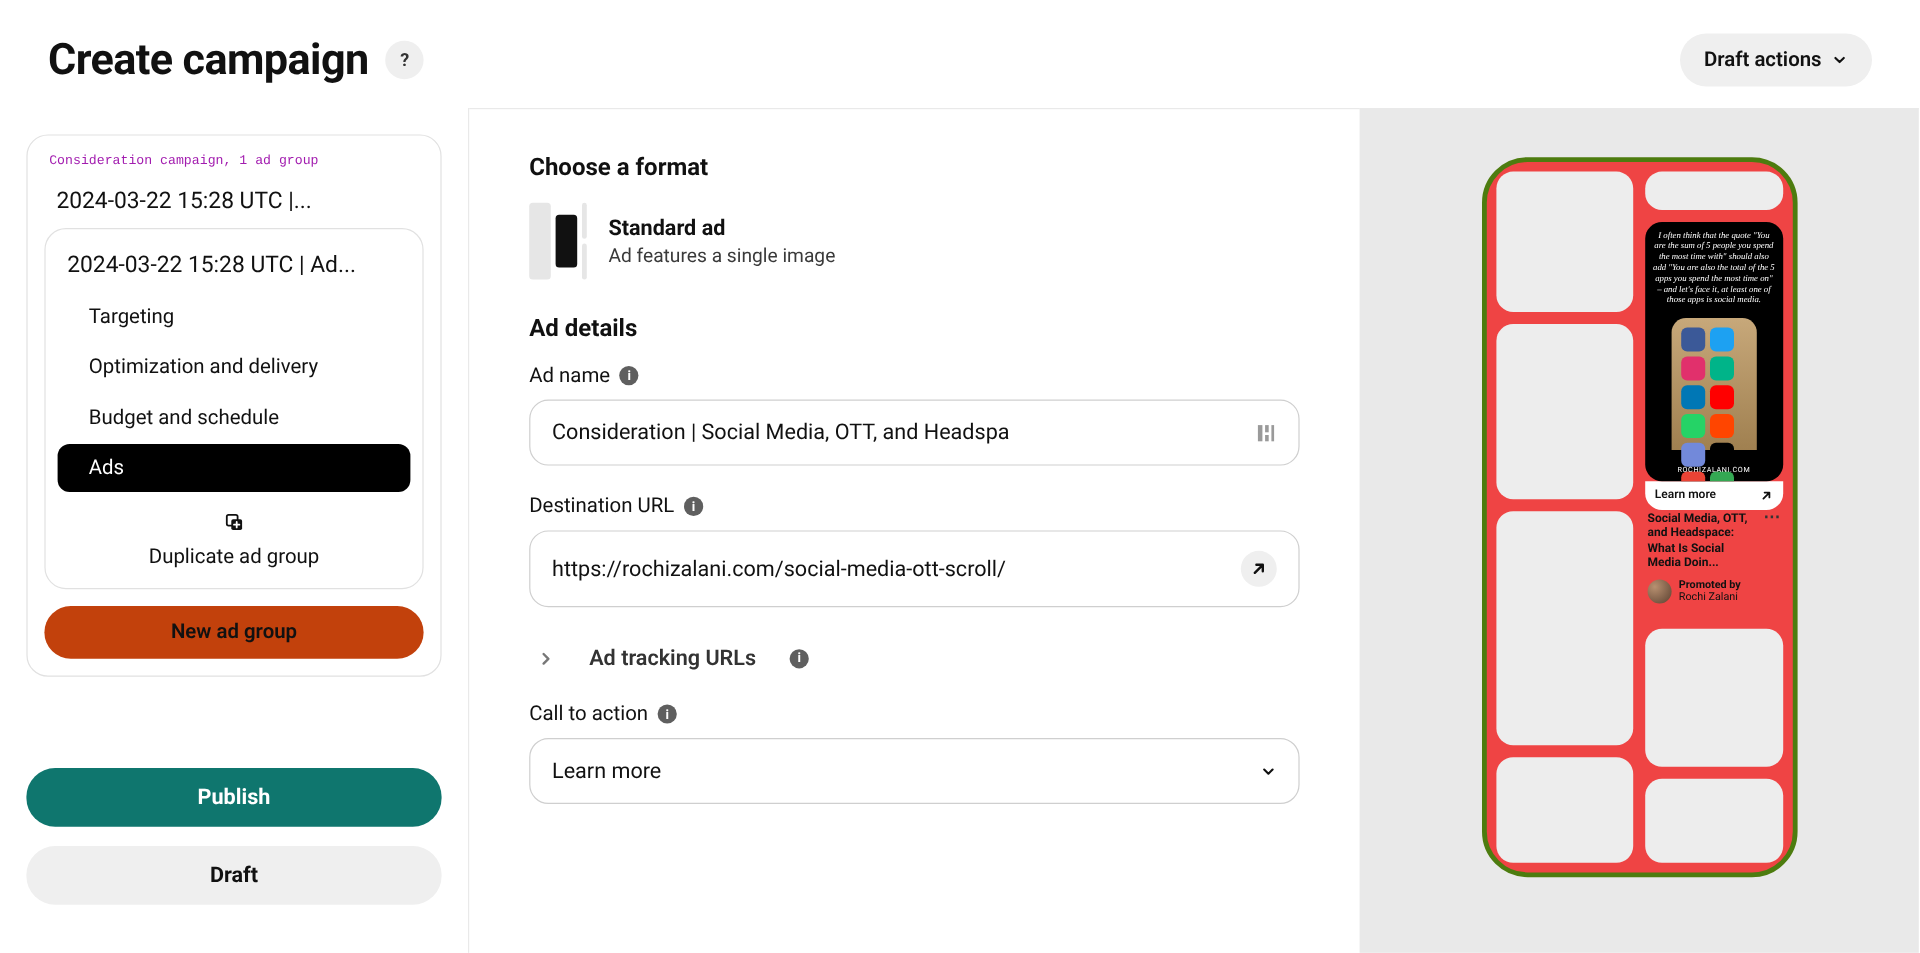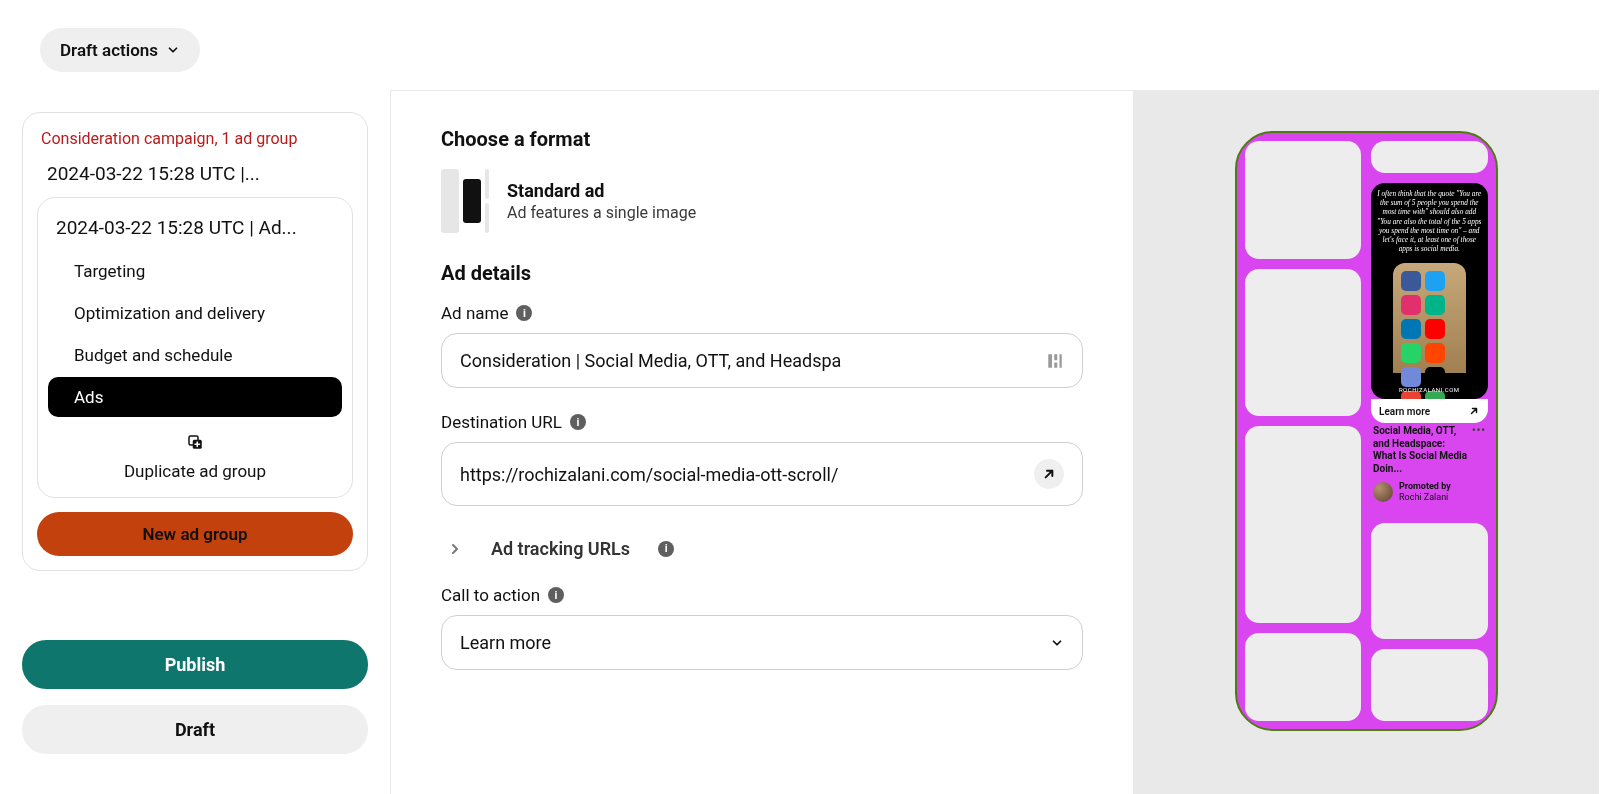--- a/index.html
+++ b/index.html
@@ -6,21 +6,21 @@
   html, body { width: 1600px; height: 794px; font-family: -apple-system, BlinkMacSystemFont, "Segoe UI", Roboto, Helvetica, Arial, sans-serif; color: #111; background:#fff; }
   .top-bar { display:flex; align-items:center; justify-content:space-between; padding: 28px 40px 12px 40px; }
   .top-left { display:flex; align-items:center; gap:14px; }
   .page-title { font-size: 36px; font-weight: 700; letter-spacing:-0.5px; }
   .help-badge { width:32px; height:32px; border-radius:50%; background:#efefef; display:flex; align-items:center; justify-content:center; font-weight:700; color:#333; font-size:15px; cursor:pointer; }
   .draft-btn { display:flex; align-items:center; gap:8px; background:#efefef; border-radius:24px; padding:12px 20px; font-weight:600; font-size:17px; cursor:pointer; }
   .chev { width:14px; height:14px; }
   .layout { display:flex; position:absolute; top:90px; left:0; right:0; bottom:0; }
   .left-col { width:390px; padding: 22px 22px 0 22px; display:flex; flex-direction:column; }
   .card { border:1px solid #e1e1e1; border-radius:18px; padding:14px 0 14px 0; }
-  .subtext { color:#b91c1c; font-size:16px; padding:2px 18px 10px 18px; }
+  .subtext { color:#a21caf; font-size:11px; padding:2px 18px 10px 18px;font-family:Liberation Mono, monospace; }
   .campaign-name { font-size:19px; padding:4px 18px 12px 24px; white-space:nowrap; overflow:hidden; text-overflow:ellipsis; }
   .inner-card { border:1px solid #e1e1e1; border-radius:18px; margin:0 14px; padding:14px 0; }
   .adgroup-name { font-size:19px; padding:4px 18px 10px 18px; white-space:nowrap; overflow:hidden; text-overflow:ellipsis; }
   .nav-item { font-size:17px; padding:10px 26px; cursor:pointer; border-radius:10px; margin:2px 10px; }
   .nav-item.active { background:#000; color:#fff; }
   .dup-row { display:flex; align-items:center; justify-content:center; gap:10px; padding:14px 0 2px 0; font-size:17px; cursor:pointer;flex-direction:column; }
   .dup-icon { width:18px; height:18px; }
   .new-adgroup { margin:14px 14px 0 14px; background:#c2410c; border-radius:24px; padding:12px 0; text-align:center; font-weight:600; font-size:17px; cursor:pointer; }
   .left-actions { margin-top:auto; margin-bottom:40px; display:flex; flex-direction:column; gap:16px; }
   .pill-btn { border-radius:24px; padding:14px 0; text-align:center; font-weight:700; font-size:18px; cursor:pointer; }
@@ -40,21 +40,21 @@
   .format-desc { font-size:16px; color:#3a3a3a; margin-top:2px; }
   .label-row { display:flex; align-items:center; gap:8px; margin-bottom:10px; font-size:17px; }
   .info-dot { width:16px; height:16px; border-radius:50%; background:#5f5f5f; color:#fff; display:flex; align-items:center; justify-content:center; font-size:11px; font-weight:700; cursor:help; }
   .field { width:100%; border:1px solid #cfcfcf; border-radius:16px; padding:16px 18px; font-size:18px; display:flex; align-items:center; justify-content:space-between; margin-bottom:24px; background:#fff; }
   .field-val { flex:1; white-space:nowrap; overflow:hidden; text-overflow:ellipsis; }
   .field-icon { width:30px; height:30px; border-radius:50%; background:#efefef; display:flex; align-items:center; justify-content:center; cursor:pointer; }
   .tracking-row { display:flex; align-items:center; gap:28px; padding:8px 6px 26px 6px; color:#333; font-size:18px; font-weight:600; cursor:pointer; }
   .caret { width:16px; height:16px; color:#777; }
   .select-box { width:100%; border:1px solid #cfcfcf; border-radius:16px; padding:16px 18px; font-size:18px; display:flex; align-items:center; justify-content:space-between; cursor:pointer; background:#fff; }
   
-  .phone { width:263px; height:600px; border:2px solid #4d7c0f; border-radius:38px; background:#d946ef; padding:8px; position:relative; overflow:hidden; }
+  .phone { width:263px; height:600px; border:4px solid #4d7c0f; border-radius:38px; background:#ef4444; padding:8px; position:relative; overflow:hidden; }
   .grid { display:flex; gap:10px; height:100%; }
   .col { flex:1; display:flex; flex-direction:column; gap:10px; }
   .ph { background:#ededed; border-radius:14px; }
   .pin { border-radius:14px; overflow:hidden; background:#000; position:relative; }
   .pin-text { position:absolute; top:6px; left:6px; right:6px; color:#fff; font-size:7.3px; font-style:italic; text-align:center; line-height:1.25; font-family: Georgia, serif; }
   .pin-phone { position:absolute; bottom:26px; left:22px; right:22px; height:110px; background:linear-gradient(#c7a87a,#a08050); border-radius:12px 12px 0 0; padding:8px; display:flex; flex-wrap:wrap; gap:4px; align-content:flex-start; }
   .app { width:20px; height:20px; border-radius:5px; }
   .pin-footer { position:absolute; bottom:6px; left:0; right:0; text-align:center; color:#fff; font-size:6px; letter-spacing:0.5px; }
   .cta-bar { background:#fff; display:flex; align-items:center; justify-content:space-between; padding:6px 8px; border-radius:0 0 14px 14px; }
   .cta-text { font-size:10px; font-weight:600; }
@@ -63,20 +63,24 @@
   .meta-title { font-size:10px; font-weight:700; line-height:1.25; }
   .dots { font-weight:700; font-size:14px; line-height:8px; color:#333; }
   .promo-row { display:flex; align-items:center; gap:6px; margin-top:6px; }
   .avatar { width:20px; height:20px; border-radius:50%; background:radial-gradient(circle at 30% 30%, #b89070, #5a4030); }
   .promo-text { font-size:9px; line-height:1.2; }
 </style>
 </head>
 <body>
 
 <div class="top-bar">
+  <div class="top-left">
+    <div class="page-title">Create campaign</div>
+    <div class="help-badge">?</div>
+  </div>
   <div class="draft-btn">
     <span>Draft actions</span>
     <svg class="chev" viewBox="0 0 24 24">
         <path d="M6 9l6 6 6-6" fill="none" stroke="#111" stroke-width="3" stroke-linecap="round" stroke-linejoin="round"></path>
       </svg>
   </div>
 </div>
 
 <div class="layout">
 

